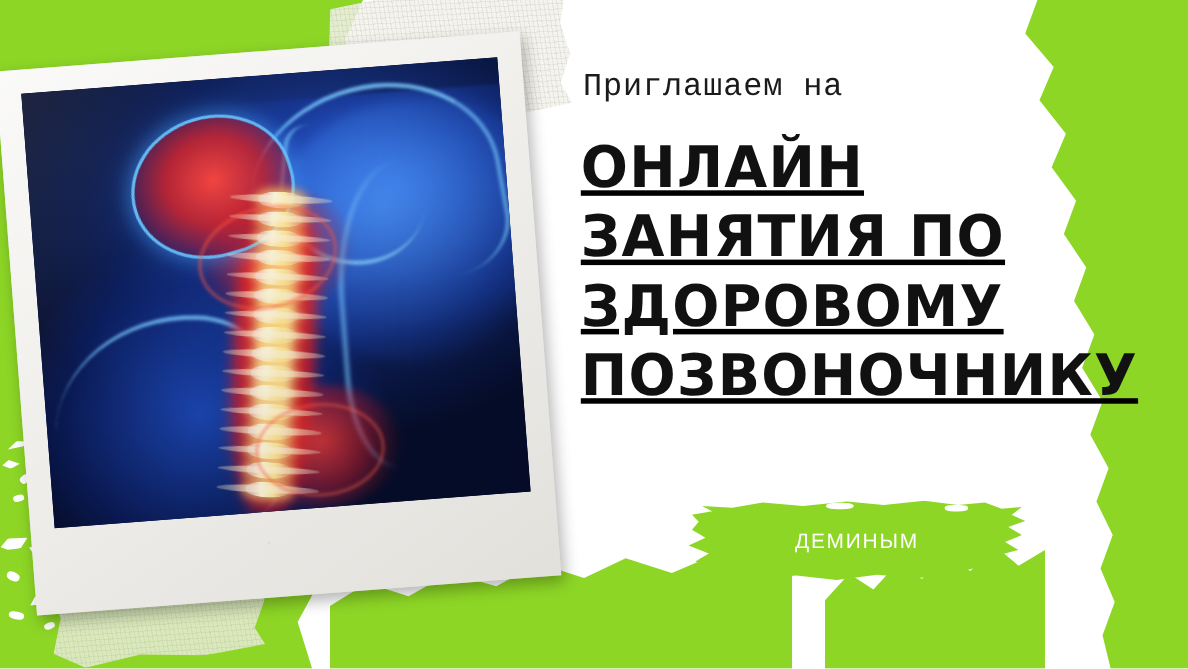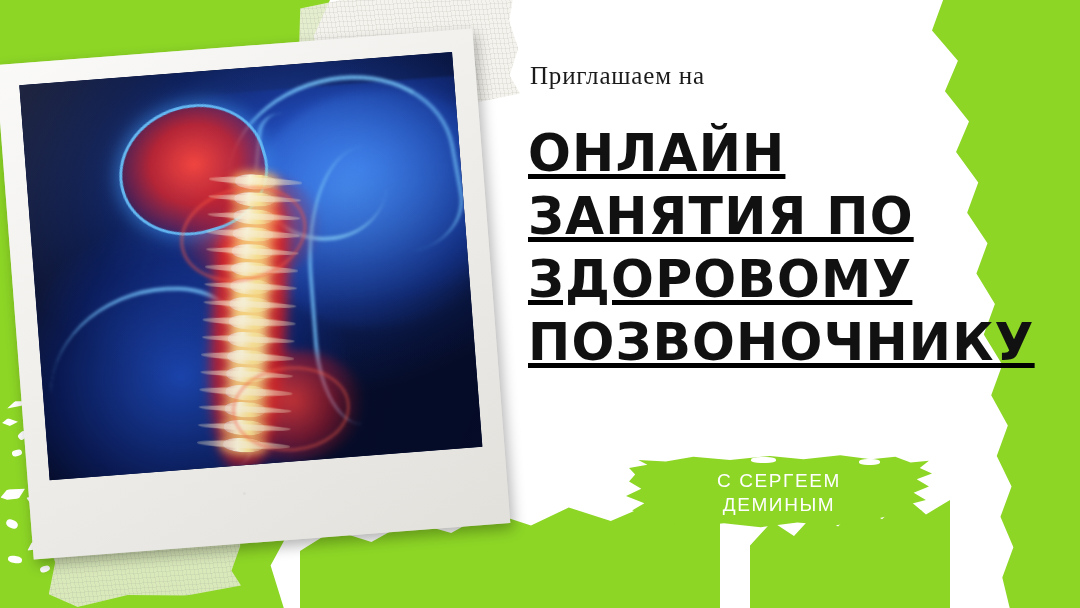--- a/index.html
+++ b/index.html
@@ -291,22 +291,22 @@
       96% 36%, 100% 60%, 94% 82%, 98% 96%,
       70% 100%, 40% 94%, 14% 100%, 0% 86%,
       5% 58%, 0% 30%
     );
   }
 
   
   .eyebrow {
     position: absolute;
     left: 530px; top: 62px;
-    font-family: Liberation Serif, serif;
-    font-size: 25px;
+    font-family: Liberation Mono, monospace;
+    font-size: 29px;
     letter-spacing: 0.8px;
     color: #1b1b1b;
     white-space: nowrap;
   }
   .headline {
     position: absolute;
     left: 528px; top: 122px;
     width: 470px;
     text-decoration: underline;
   }
@@ -464,18 +464,17 @@
     <div class="headline-line">ЗАНЯТИЯ ПО</div>
     <div class="headline-line">ЗДОРОВОМУ</div>
     <div class="headline-line">ПОЗВОНОЧНИКУ</div>
   </div>
 
   <div class="badge">
     <div class="badge-brush"></div>
     <div class="badge-nick-a"></div>
     <div class="badge-nick-b"></div>
     <div class="badge-text">
-      <div class="badge-line">С СЕРГЕЕМ</div>
       <div class="badge-line">ДЕМИНЫМ</div>
     </div>
   </div>
 
 </div>
 
 </body></html>

